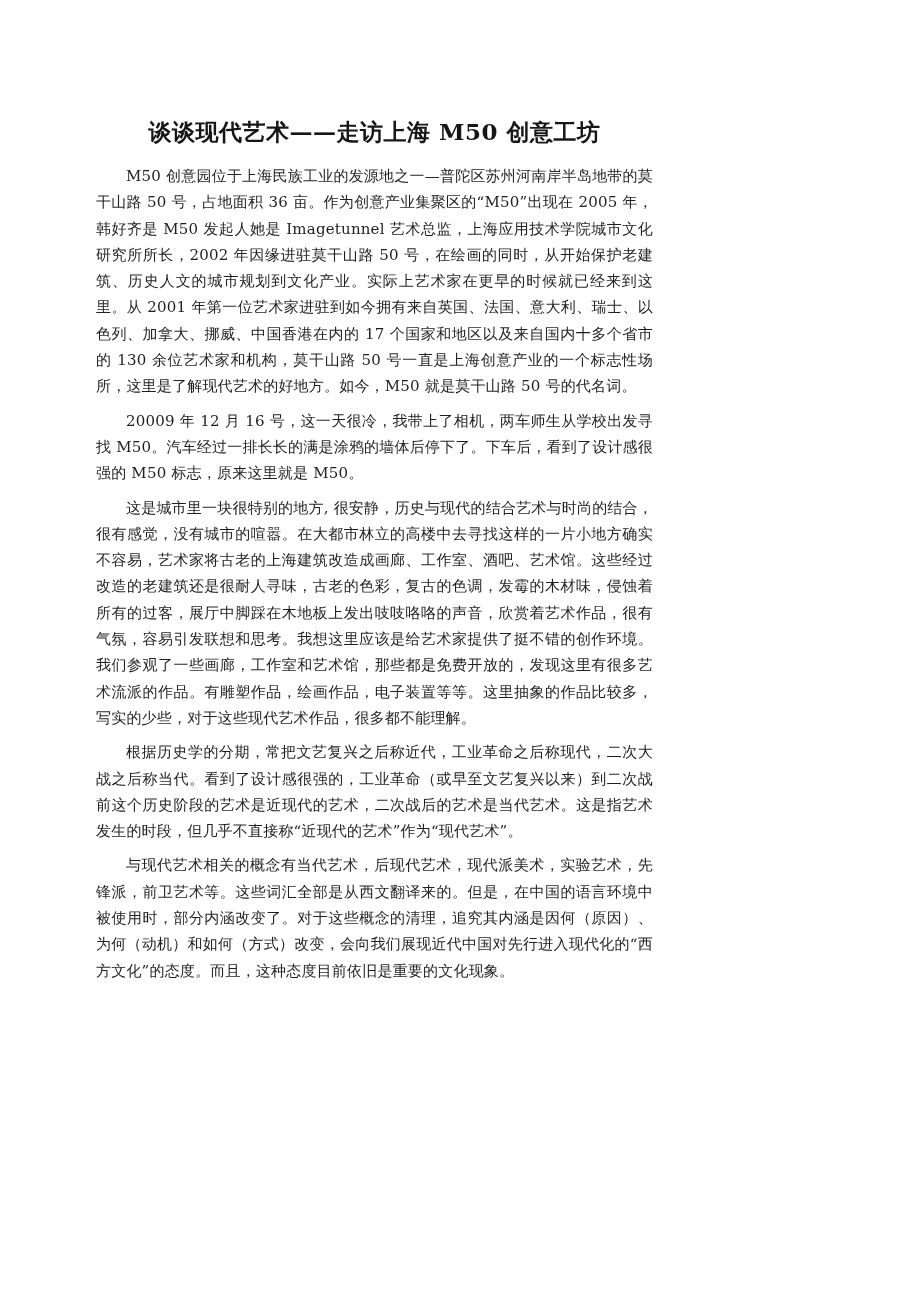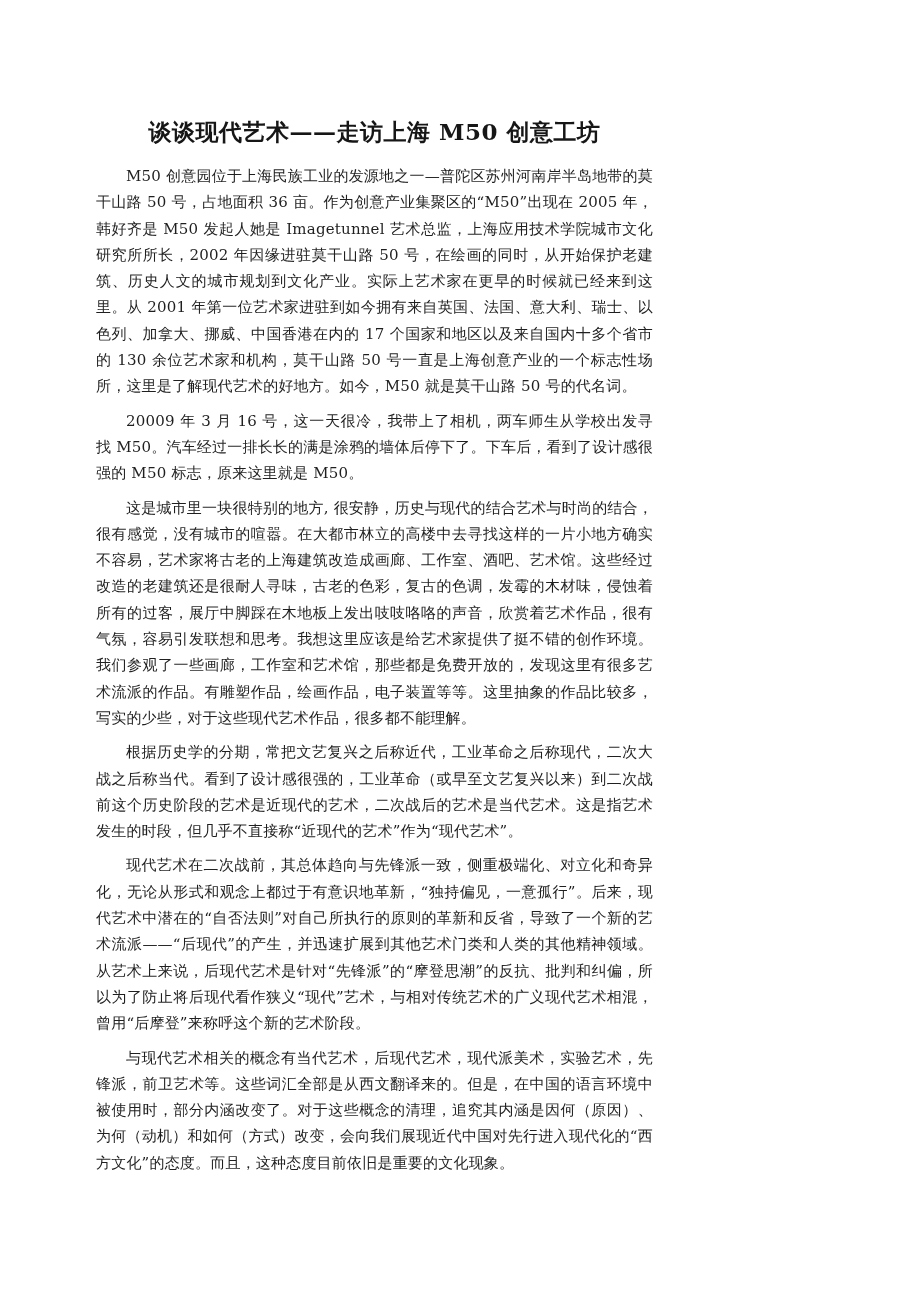--- a/index.html
+++ b/index.html
@@ -36,20 +36,19 @@
     letter-spacing: 0.2px;
   }
 </style>
 </head>
 <body>
 
 <div class="page">
   <h1 class="doc-title">谈谈现代艺术——走访上海 M50 创意工坊</h1>
   <div class="doc-body">
     <p>M50 创意园位于上海民族工业的发源地之一—普陀区苏州河南岸半岛地带的莫干山路 50 号，占地面积 36 亩。作为创意产业集聚区的“M50”出现在 2005 年，韩好齐是 M50 发起人她是 Imagetunnel 艺术总监，上海应用技术学院城市文化研究所所长，2002 年因缘进驻莫干山路 50 号，在绘画的同时，从开始保护老建筑、历史人文的城市规划到文化产业。实际上艺术家在更早的时候就已经来到这里。从 2001 年第一位艺术家进驻到如今拥有来自英国、法国、意大利、瑞士、以色列、加拿大、挪威、中国香港在内的 17 个国家和地区以及来自国内十多个省市的 130 余位艺术家和机构，莫干山路 50 号一直是上海创意产业的一个标志性场所，这里是了解现代艺术的好地方。如今，M50 就是莫干山路 50 号的代名词。</p>
-    <p>20009 年 3 月 16 号，这一天很冷，我带上了相机，两车师生从学校出发寻找 M50。汽车经过一排长长的满是涂鸦的墙体后停下了。下车后，看到了设计感很强的 M50 标志，原来这里就是 M50。</p>
+    <p>20009 年 12 月 16 号，这一天很冷，我带上了相机，两车师生从学校出发寻找 M50。汽车经过一排长长的满是涂鸦的墙体后停下了。下车后，看到了设计感很强的 M50 标志，原来这里就是 M50。</p>
     <p>这是城市里一块很特别的地方, 很安静，历史与现代的结合艺术与时尚的结合，很有感觉，没有城市的喧嚣。在大都市林立的高楼中去寻找这样的一片小地方确实不容易，艺术家将古老的上海建筑改造成画廊、工作室、酒吧、艺术馆。这些经过改造的老建筑还是很耐人寻味，古老的色彩，复古的色调，发霉的木材味，侵蚀着所有的过客，展厅中脚踩在木地板上发出吱吱咯咯的声音，欣赏着艺术作品，很有气氛，容易引发联想和思考。我想这里应该是给艺术家提供了挺不错的创作环境。我们参观了一些画廊，工作室和艺术馆，那些都是免费开放的，发现这里有很多艺术流派的作品。有雕塑作品，绘画作品，电子装置等等。这里抽象的作品比较多，写实的少些，对于这些现代艺术作品，很多都不能理解。</p>
     <p>根据历史学的分期，常把文艺复兴之后称近代，工业革命之后称现代，二次大战之后称当代。看到了设计感很强的，工业革命（或早至文艺复兴以来）到二次战前这个历史阶段的艺术是近现代的艺术，二次战后的艺术是当代艺术。这是指艺术发生的时段，但几乎不直接称“近现代的艺术”作为“现代艺术”。</p>
-    <p>现代艺术在二次战前，其总体趋向与先锋派一致，侧重极端化、对立化和奇异化，无论从形式和观念上都过于有意识地革新，“独持偏见，一意孤行”。后来，现代艺术中潜在的“自否法则”对自己所执行的原则的革新和反省，导致了一个新的艺术流派——“后现代”的产生，并迅速扩展到其他艺术门类和人类的其他精神领域。从艺术上来说，后现代艺术是针对“先锋派”的“摩登思潮”的反抗、批判和纠偏，所以为了防止将后现代看作狭义“现代”艺术，与相对传统艺术的广义现代艺术相混，曾用“后摩登”来称呼这个新的艺术阶段。</p>
     <p>与现代艺术相关的概念有当代艺术，后现代艺术，现代派美术，实验艺术，先锋派，前卫艺术等。这些词汇全部是从西文翻译来的。但是，在中国的语言环境中被使用时，部分内涵改变了。对于这些概念的清理，追究其内涵是因何（原因）、为何（动机）和如何（方式）改变，会向我们展现近代中国对先行进入现代化的“西方文化”的态度。而且，这种态度目前依旧是重要的文化现象。</p>
 
   </div>
 </div>
 
 </body></html>

